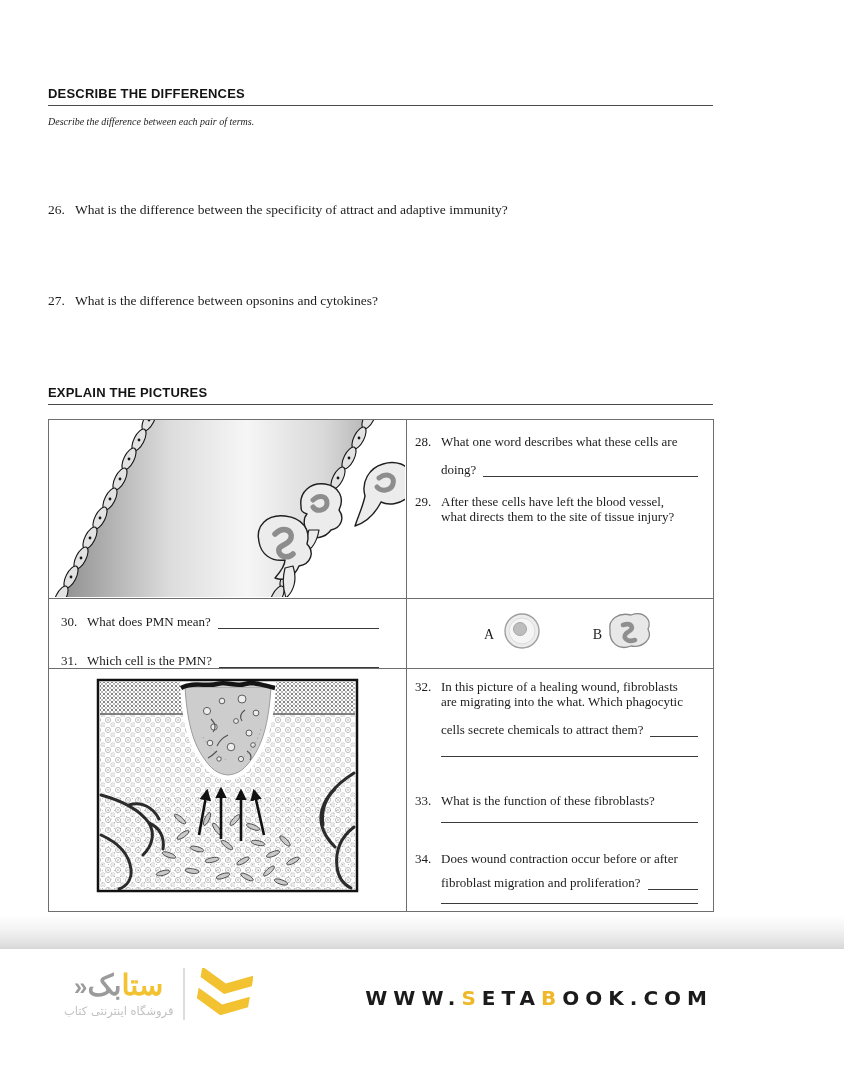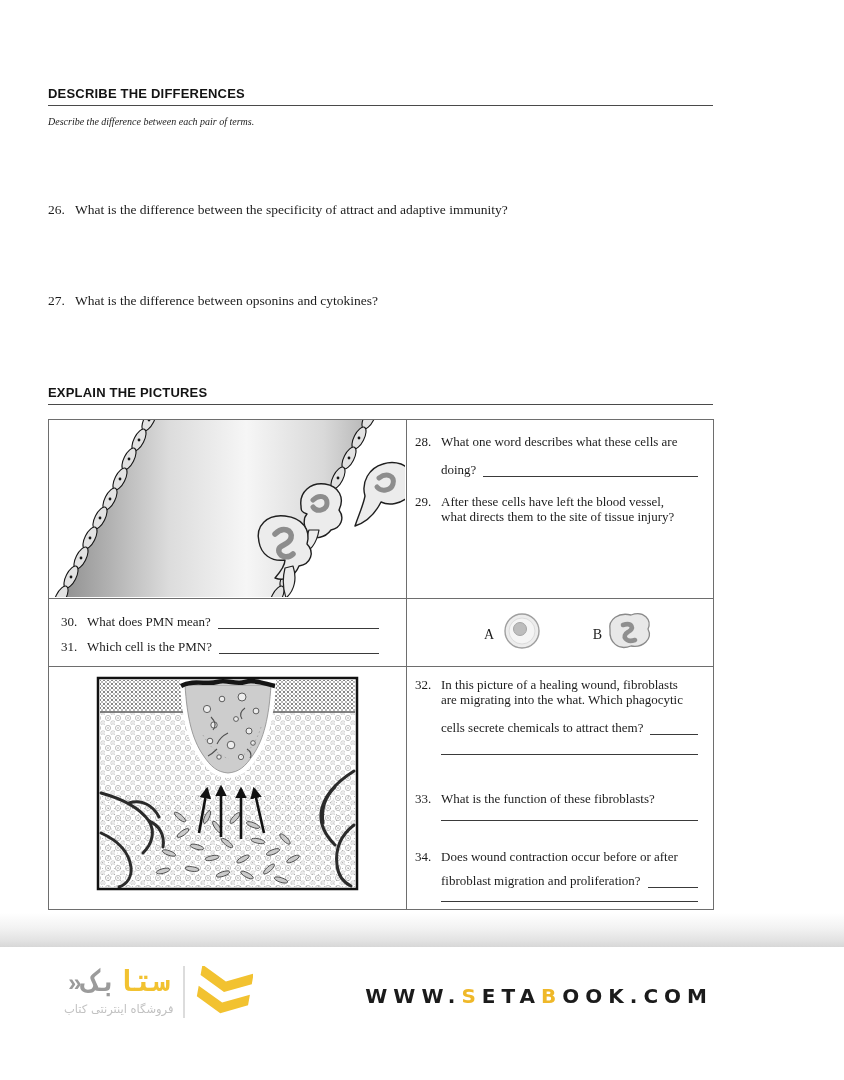--- a/index.html
+++ b/index.html
@@ -42,21 +42,21 @@
   .page-edge-shade {
     width:844px; height:34px; margin-top:3px;
     background:linear-gradient(180deg,#ffffff 0%,#f2f2f2 45%,#e3e3e3 80%,#d7d7d7 100%);
   }
   footer {
     height:84px; display:flex; align-items:center; justify-content:space-between;
     padding:6px 131px 0 64px;
   }
   .logo { display:flex; align-items:center; gap:10px; }
   .logo-text { text-align:center; }
-  .wordmark { font-family:Liberation Mono, monospace; font-size:29px; font-weight:bold; line-height:30px; direction:rtl; }
+  .wordmark { font-family:Liberation Sans, sans-serif; font-size:29px; font-weight:bold; line-height:30px; direction:rtl; }
   .wm-y { color:#F2C230; }
   .wm-g { color:#9b9b9b; }
   .wm-guil { color:#9b9b9b; font-size:24px; }
   .tagline { font-family:"DejaVu Sans", sans-serif; font-size:11.5px; color:#c2c2c2; margin-top:2px; direction:rtl; }
   .logo-bar { width:2px; height:52px; background:#dcdcdc; }
   .footer-right { text-align:right; }
   .store-fa { font-family:"DejaVu Sans", sans-serif; font-size:16px; font-weight:bold; color:#1b1b1b; direction:rtl; }
   .site { font-family:"DejaVu Sans", sans-serif; font-size:20px; font-weight:bold; color:#1b1b1b; letter-spacing:6px; margin-top:7px; white-space:nowrap; }
   .site .y { color:#EFB829; }
 </style>
@@ -190,21 +190,21 @@
             <div class="pad" style="padding-top:15px;padding-left:12px">
               <div class="tq">
                 <span class="qnum">30.</span>
                 <div class="qbody">
                   <div class="blankline">
                     <span>What does PMN mean?</span>
                     <span class="blank fill" style="margin-right:14px"></span>
                   </div>
                 </div>
               </div>
-              <div class="tq" style="margin-top:10px">
+              <div class="tq" style="margin-top:24px">
                 <span class="qnum">31.</span>
                 <div class="qbody">
                   <div class="blankline">
                     <span>Which cell is the PMN?</span>
                     <span class="blank fill" style="margin-right:14px"></span>
                   </div>
                 </div>
               </div>
             </div>
           </td>

